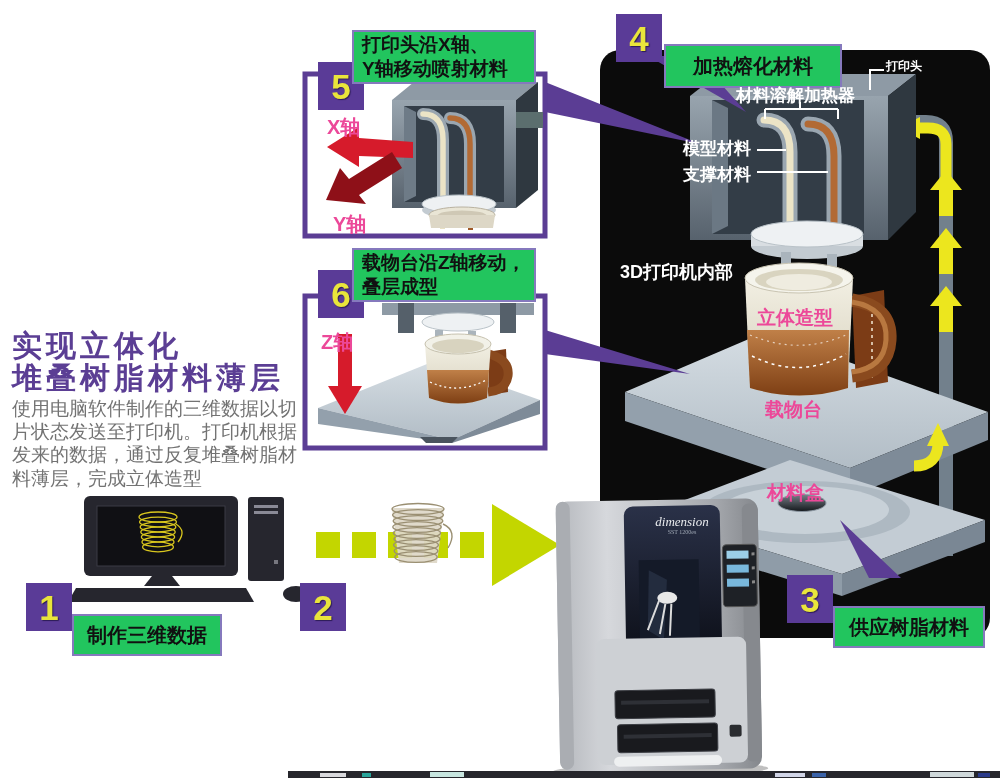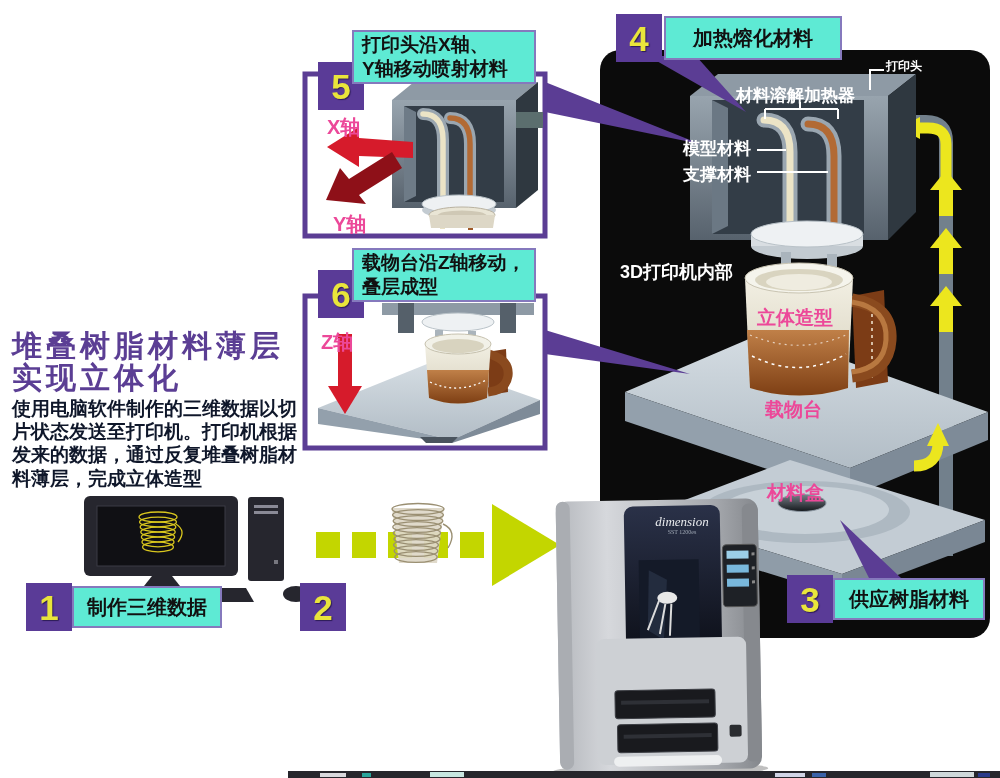--- a/index.html
+++ b/index.html
@@ -2,31 +2,31 @@
 <html><head>
 <meta charset="utf-8">
 <style>
   html,body{margin:0;padding:0;background:#fff;}
   .canvas{position:relative;width:1000px;height:778px;background:#fff;overflow:hidden;
           font-family:"Liberation Sans","DejaVu Sans",sans-serif;}
   .art{position:absolute;left:0;top:0;}
   .num{position:absolute;width:46px;height:48px;background:#5a3b97;color:#e9e53b;
        display:flex;align-items:center;justify-content:center;font-size:35px;font-weight:800;
        text-shadow:1px 1px 1px rgba(20,10,50,.65);line-height:1;}
-  .lbox{position:absolute;background:#5eead4;border:2px solid #8579bd;color:#111;
+  .lbox{position:absolute;background:#22c55e;border:2px solid #8579bd;color:#111;
         display:flex;align-items:center;font-weight:700;box-sizing:border-box;padding:0 8px;}
-  .lbox.center{justify-content:center;}
+  .lbox.center{justify-content:center;margin-top:28px;}
   .lbox .two{line-height:1.25;}
   .wlabel{position:absolute;color:#fff;font-weight:700;white-space:nowrap;}
   .dlabel{position:absolute;color:#ec4899;font-weight:700;white-space:nowrap;}
   .headline{position:absolute;left:12px;top:330px;width:310px;color:#5b3e94;
             font-family:"Liberation Serif","DejaVu Serif",serif;font-weight:800;
             font-size:30px;line-height:1.07;letter-spacing:4px;white-space:nowrap;}
-  .intro{position:absolute;left:12px;top:397px;width:298px;color:#0f172a;
-         font-weight:700;font-size:19px;line-height:1.22;}
+  .intro{position:absolute;left:12px;top:397px;width:298px;color:#737373;
+         font-weight:400;font-size:19px;line-height:1.22;}
   .axis{position:absolute;color:#ec4899;font-weight:800;font-size:20px;margin-top:19px;}
   .brand{position:absolute;left:640px;top:515px;width:84px;text-align:center;color:#e9ebee;
          font-family:"Liberation Serif","DejaVu Serif",serif;font-style:italic;
          font-size:13px;line-height:1;}
   .brand .model{display:block;font-size:6px;color:#9fa8b4;font-style:normal;margin-top:1px;}
 </style>
 </head>
 <body>
 
 <div class="canvas">
@@ -278,22 +278,22 @@
     <rect x="362" y="773" width="9" height="4" fill="#2aa49a"></rect>
     <rect x="430" y="772" width="34" height="5" fill="#c8e6e0"></rect>
     <rect x="775" y="773" width="30" height="4" fill="#d0d4e6"></rect>
     <rect x="812" y="773" width="14" height="4" fill="#3a62a8"></rect>
     <rect x="930" y="772" width="44" height="5" fill="#cfd8da"></rect>
     <rect x="978" y="773" width="12" height="4" fill="#2a3a8a"></rect>
   </g>
 </svg>
 
 <div class="headline">
+  <div>实现立体化</div>
   <div>堆叠树脂材料薄层</div>
-  <div>实现立体化</div>
 </div>
 <div class="intro">使用电脑软件制作的三维数据以切片状态发送至打印机。打印机根据发来的数据，通过反复堆叠树脂材料薄层，完成立体造型</div>
 
 <div class="num" style="left:616px;top:14px;">4</div>
 <div class="lbox center" style="left:664px;top:16px;width:178px;height:44px;font-size:20px;">加热熔化材料</div>
 
 <div class="num" style="left:318px;top:62px;">5</div>
 <div class="lbox" style="left:352px;top:30px;width:184px;height:54px;font-size:19px;">
   <div class="two">
     <div>打印头沿X轴、</div>

